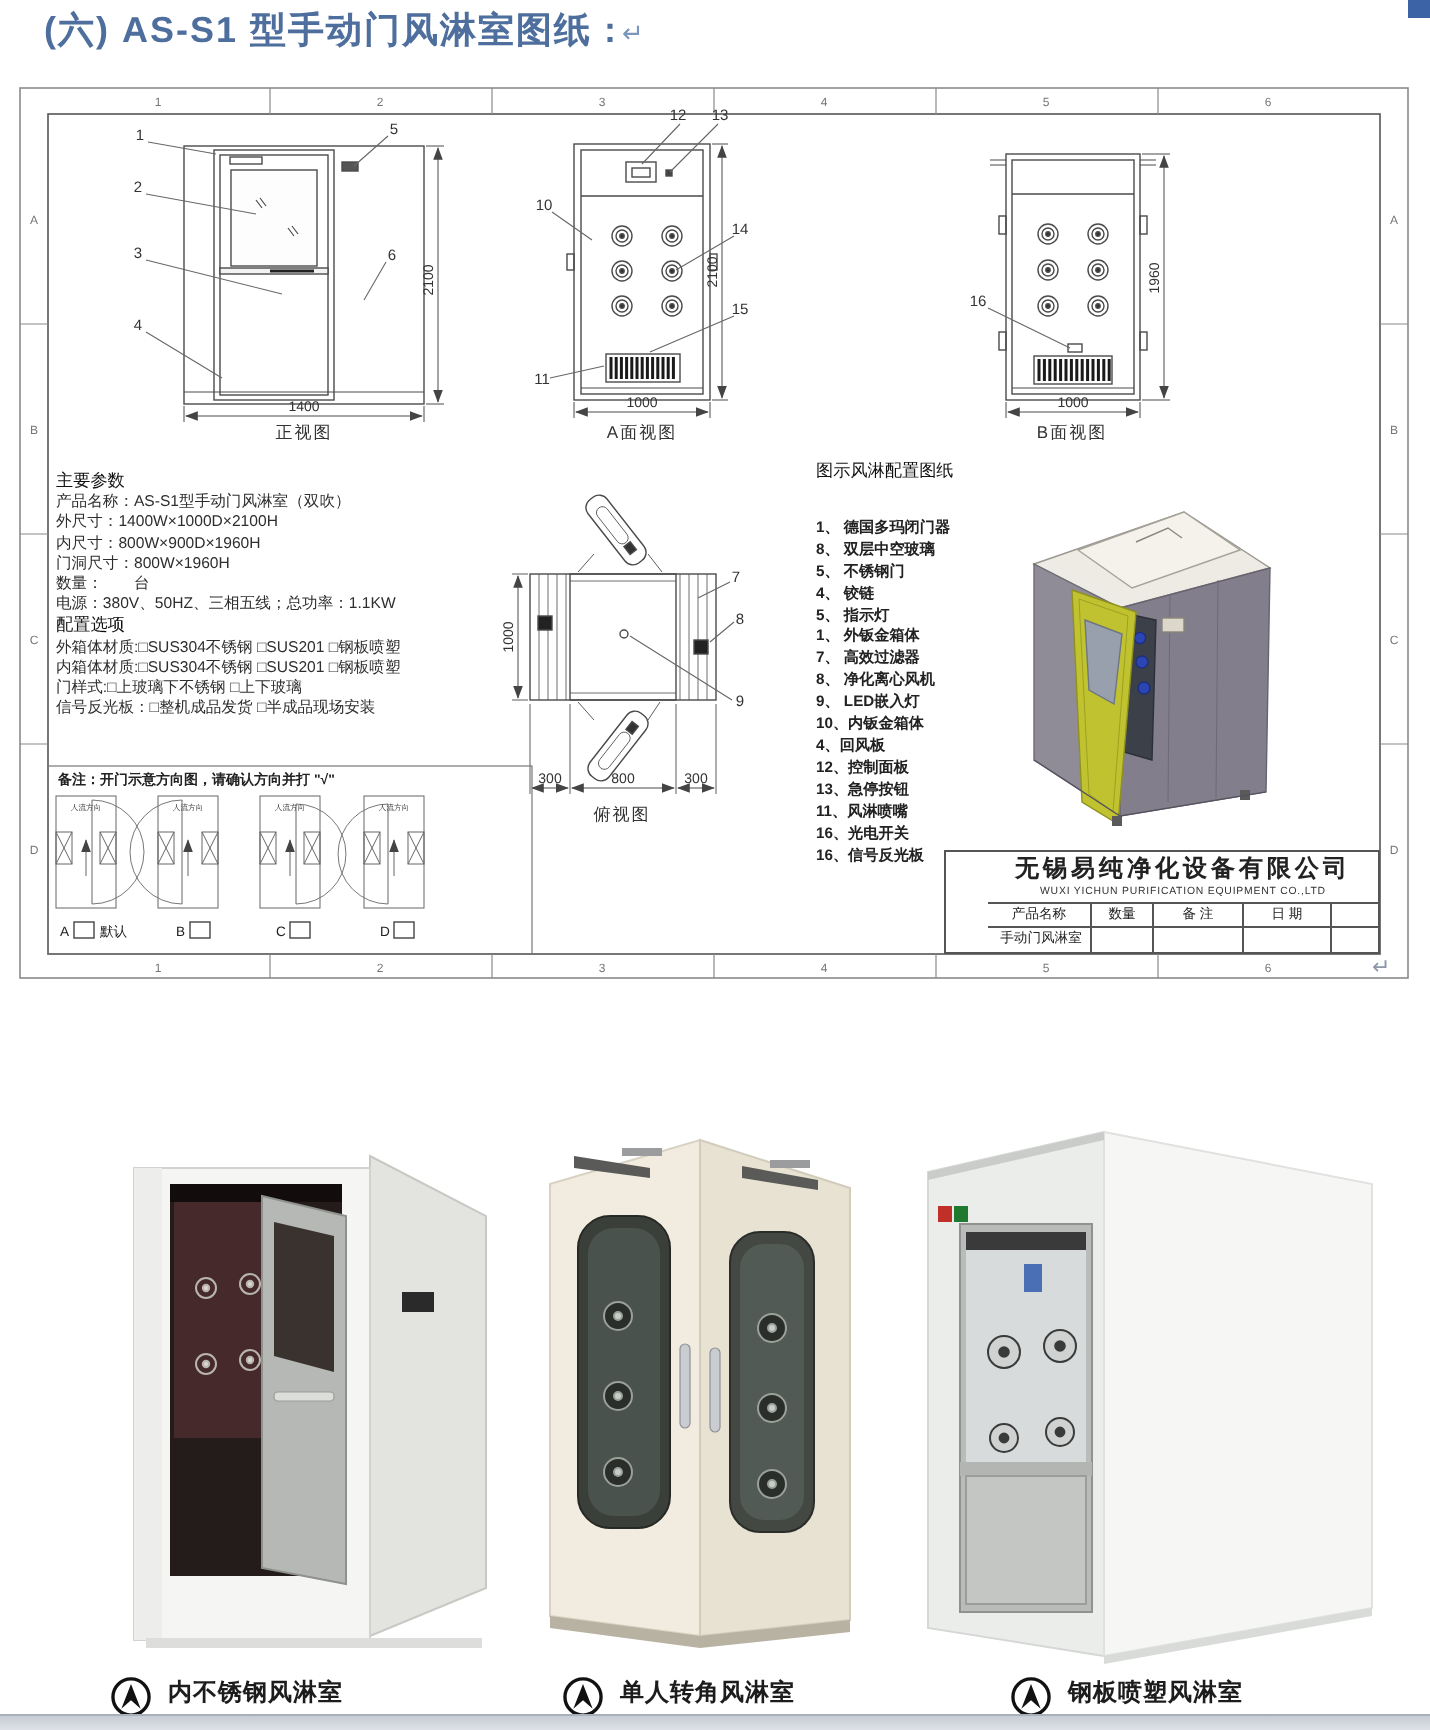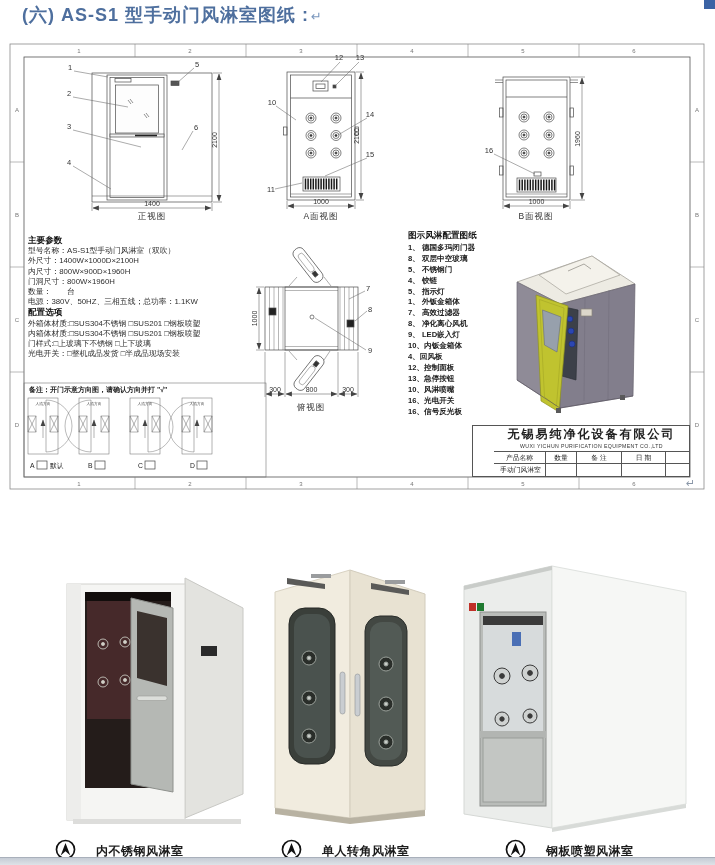--- a/index.html
+++ b/index.html
@@ -13,36 +13,36 @@
   
   #heading{
     left:22px;top:3px;font-size:18px;font-weight:600;color:#4e6f9e;
     letter-spacing:1px;white-space:nowrap;
   }
   #heading .pilcrow{font-size:13px;font-weight:400;color:#7a97bd;margin-left:2px;}
   
   #sheet{left:8px;top:28px;width:699px;height:482px;background:#fff;}
   #sheet svg{position:absolute;left:0;top:0;}
   .blk{position:absolute;font-size:7.8px;color:#2e2e2e;line-height:10.2px;white-space:nowrap;}
-  .blk .h{font-size:8.6px;font-weight:bold;color:#111;margin:0 0 1px 0;}
+  .blk .h{font-size:8.6px;font-weight:normal;color:#111;margin:0 0 1px 0;}
   #specs{left:20px;top:207px;}
   #parts{left:400px;top:202px;line-height:10.9px;font-size:7.6px;font-weight:600;color:#222;}
-  #parts .h{margin-bottom:2px;}
+  #parts .h{margin-bottom:18px;}
   
   #tblock{left:464px;top:397px;width:218px;height:52px;border:1px solid #555;box-sizing:border-box;background:#fff;color:#222;padding-left:21px;}
   #tblock .cn{height:17px;line-height:17px;text-align:center;font-size:12px;letter-spacing:2px;font-weight:600;}
   #tblock .en{height:8px;line-height:7px;text-align:center;font-size:5.2px;letter-spacing:.4px;color:#333;}
   #tblock .grid{display:grid;grid-template-columns:52px 31px 45px 44px auto;border-top:1px solid #555;}
   #tblock .grid div{border-right:1px solid #555;border-bottom:1px solid #555;height:11px;line-height:11px;font-size:6.8px;text-align:center;overflow:hidden;}
   #tblock .grid div:nth-child(5n){border-right:none;}
   #tblock .grid .last{border-bottom:none;height:12px;line-height:12px;}
   #tblock .pn{text-align:left;padding-left:2px;}
   
   .photo{background:#fff;}
-  .cap{top:838px;height:22px;display:flex;align-items:flex-end;color:#1c1c1c;font-size:12px;font-weight:600;letter-spacing:.5px;gap:12px;}
+  .cap{top:838px;height:22px;display:flex;align-items:flex-start;color:#1c1c1c;font-size:12px;font-weight:600;letter-spacing:.5px;}
   .cap .logo{width:21px;height:21px;margin-right:8px;flex:0 0 auto;}
   #bottombar{left:0;top:857px;width:715px;height:8px;background:linear-gradient(#c6ccd5,#e2e5ea);border-top:1px solid #a9b0bb;}
   #cornerblue{right:0;top:0;width:11px;height:9px;background:#3b63a5;}
   #imgreturn{left:686px;top:477px;font-size:11px;color:#8a97a8;}
 </style>
 </head>
 <body>
 
 <div class="abs" id="heading">
   <span>(六) AS-S1 型手动门风淋室图纸 :</span><span class="pilcrow">↵</span>
@@ -343,49 +343,49 @@
         <text x="130" y="440">C</text>
         <rect x="137" y="433" width="10" height="8" fill="#fff" stroke="#444" stroke-width="0.7"></rect>
         <text x="182" y="440">D</text>
         <rect x="189" y="433" width="10" height="8" fill="#fff" stroke="#444" stroke-width="0.7"></rect>
       </g>
     </g>
   </svg>
 
   <div class="blk" id="specs">
     <div class="h">主要参数</div>
-    <div>型号名称：AS-S1型手动门风淋室（双吹）</div>
+    <div>产品名称：AS-S1型手动门风淋室（双吹）</div>
     <div>外尺寸：1400W×1000D×2100H</div>
     <div>内尺寸：800W×900D×1960H</div>
     <div>门洞尺寸：800W×1960H</div>
     <div>数量：　　台</div>
     <div>电源：380V、50HZ、三相五线；总功率：1.1KW</div>
     <div class="h">配置选项</div>
     <div>外箱体材质:□SUS304不锈钢 □SUS201 □钢板喷塑</div>
     <div>内箱体材质:□SUS304不锈钢 □SUS201 □钢板喷塑</div>
     <div>门样式:□上玻璃下不锈钢 □上下玻璃</div>
-    <div>光电开关：□整机成品发货 □半成品现场安装</div>
+    <div>信号反光板：□整机成品发货 □半成品现场安装</div>
   </div>
 
   <div class="blk" id="parts">
     <div class="h">图示风淋配置图纸</div>
     <div>1、 德国多玛闭门器</div>
     <div>8、 双层中空玻璃</div>
     <div>5、 不锈钢门</div>
     <div>4、 铰链</div>
     <div>5、 指示灯</div>
     <div>1、 外钣金箱体</div>
     <div>7、 高效过滤器</div>
     <div>8、 净化离心风机</div>
     <div>9、 LED嵌入灯</div>
     <div>10、内钣金箱体</div>
     <div>4、回风板</div>
     <div>12、控制面板</div>
     <div>13、急停按钮</div>
-    <div>10、风淋喷嘴</div>
+    <div>11、风淋喷嘴</div>
     <div>16、光电开关</div>
     <div>16、信号反光板</div>
   </div>
 
   <div class="abs" id="tblock">
     <div class="cn">无锡易纯净化设备有限公司</div>
     <div class="en">WUXI YICHUN PURIFICATION EQUIPMENT CO.,LTD</div>
     <div class="grid">
       <div>产品名称</div>
       <div>数量</div>

